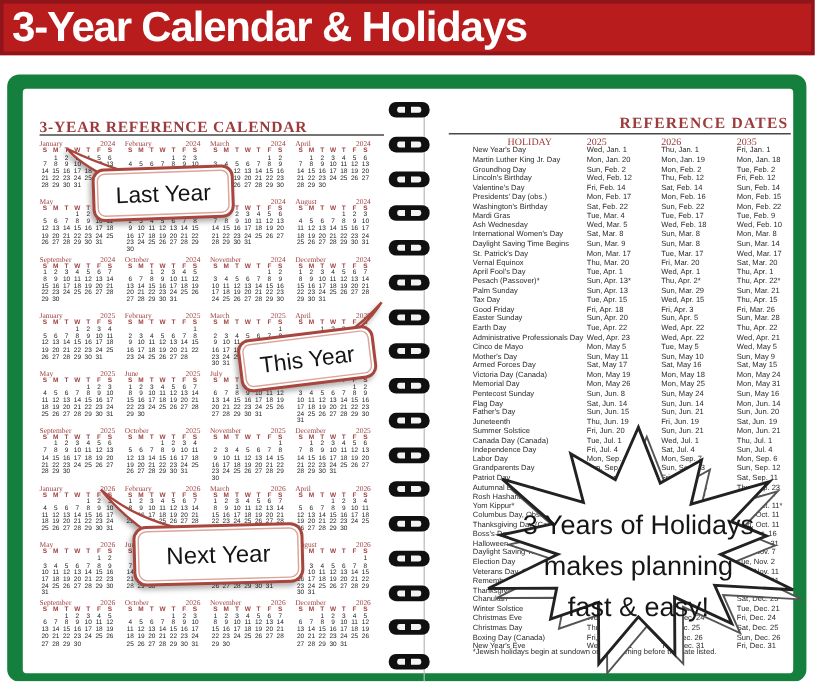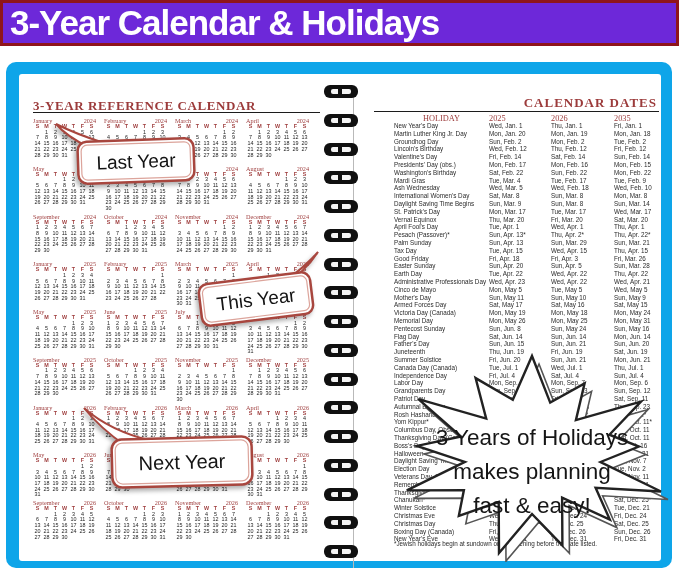--- a/index.html
+++ b/index.html
@@ -1,25 +1,25 @@
 <!DOCTYPE html>
 <html><head>
 <meta charset="utf-8">
 <style>
   html,body{margin:0;padding:0;background:#fff;}
   #stage{position:relative;width:679px;height:568px;background:#fff;overflow:hidden;
          font-family:"Liberation Sans",sans-serif;}
   .abs{position:absolute;}
   
   #banner{left:0;top:1;width:679px;height:46px;box-sizing:border-box;
-          background:#6d28d9;border:3px solid #8f151b;}
+          background:#b91c1c;border:3px solid #8f151b;}
   #banner span{display:block;color:#fff;font-weight:bold;font-size:35px;line-height:39px;
                padding-left:7px;letter-spacing:-1px;white-space:nowrap;}
   
-  #book{left:6px;top:62px;width:666px;height:506px;background:#0ea5e9;border-radius:10px;}
+  #book{left:6px;top:62px;width:666px;height:506px;background:#15803d;border-radius:10px;}
   #pages{left:13px;top:12px;width:642px;height:487px;background:#fff;border-radius:3px;}
   .redserif{font-family:"Liberation Serif",serif;color:#9c3b3b;}
   .rule{height:0;border-top:1.6px solid #1c1c1c;}
   #lp-title{left:14px;top:24px;font-size:13px;font-weight:bold;letter-spacing:.6px;white-space:nowrap;}
   #lp-rule{left:14px;top:38px;width:287px;}
   #rp-title{right:4px;top:21px;font-size:13px;font-weight:bold;letter-spacing:1px;white-space:nowrap;}
   #rp-rule{left:355px;top:37px;width:285px;}
   
   .mrow{left:14px;display:flex;gap:8px;}
   .month{width:63px;}
@@ -1811,21 +1811,21 @@
                 <span>27</span>
                 <span>28</span>
                 <span>29</span>
                 <span>30</span>
                 <span>31</span>
               </div>
             </div>
           </div>
         </div>
 
-      <div id="rp-title" class="abs redserif">CALENDAR DATES</div>
+      <div id="rp-title" class="abs redserif">REFERENCE DATES</div>
       <div id="rp-rule" class="abs rule"></div>
       <div class="abs hl-hdr" style="left:0;top:40px;">
         <span style="left:404px;">HOLIDAY</span>
         <span style="left:470px;">2025</span>
         <span style="left:532px;">2026</span>
         <span style="left:595px;">2035</span>
       </div>
       <div id="hl-rows">
           <div class="abs hrow" style="top: 48px;">
             <span class="hname">New Year's Day</span>

